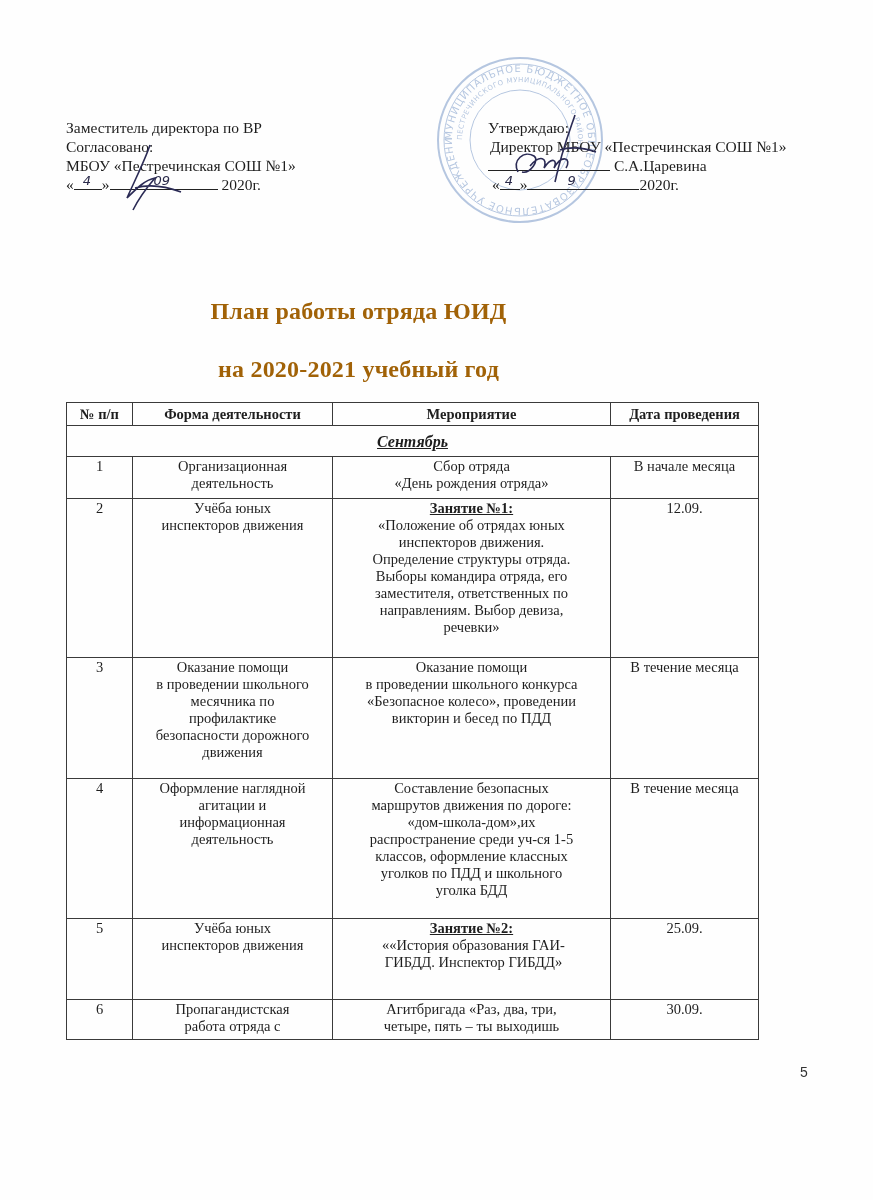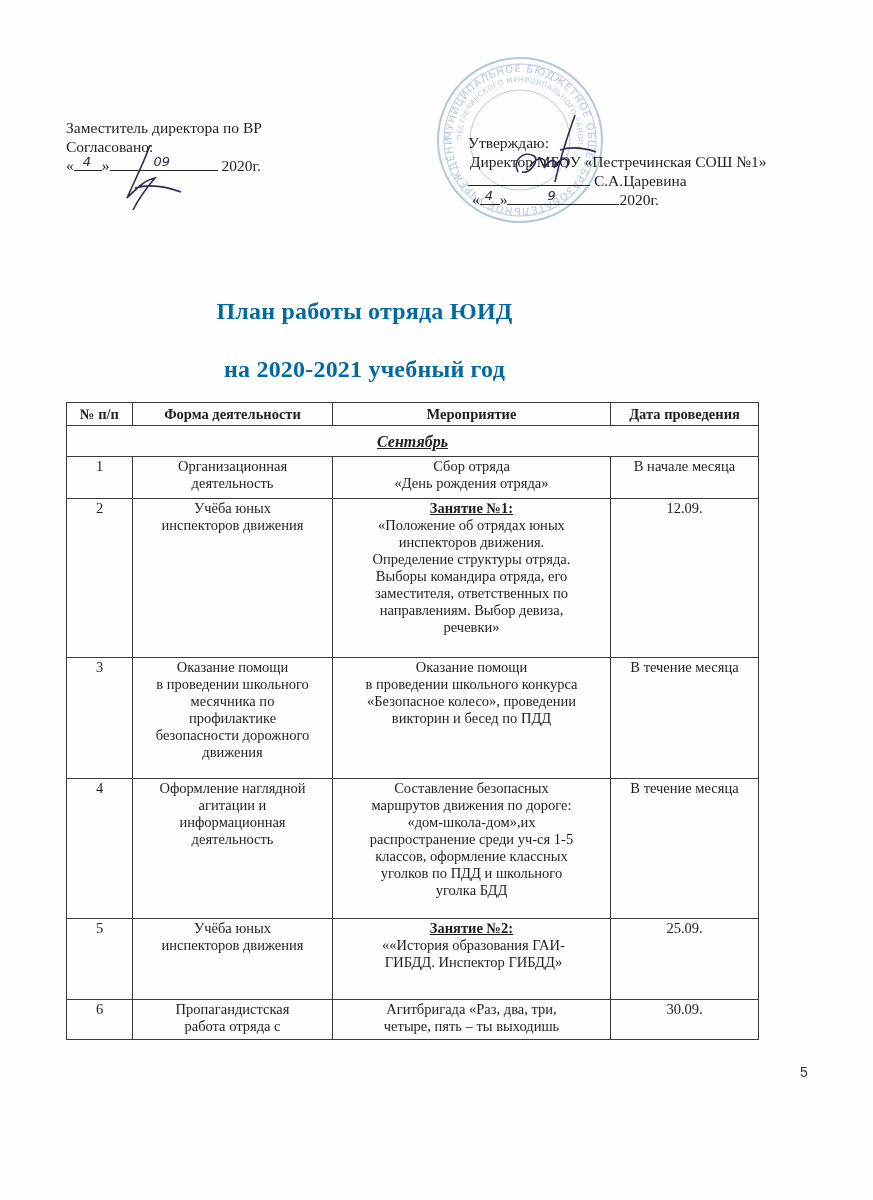--- a/index.html
+++ b/index.html
@@ -23,21 +23,21 @@
     }
     
     .approval {
       position: absolute;
       font-size: 15.5px;
       line-height: 19px;
       color: #1e1e1e;
     }
     .approval .line { white-space: nowrap; }
     .approval-left { left: 66px; top: 118px; }
-    .approval-right { left: 468px; top: 118px; margin-top: 15px; }
+    .approval-right { left: 488px; top: 118px; }
     .approval-right .line.indent { padding-left: 2px; }
     .uline {
       display: inline-block;
       border-bottom: 1px solid #222;
       height: 14px;
       vertical-align: baseline;
       position: relative;
     }
     .hand {
       position: absolute;
@@ -55,25 +55,25 @@
       pointer-events: none;
       opacity: 0.55;
     }
     .signature {
       position: absolute;
       pointer-events: none;
     }
     
     .title {
       position: absolute;
-      left: 10px; width: 709px;
+      left: 4px; width: 709px;
       text-align: center;
       font-weight: bold;
       font-size: 24px;
-      color: #0369a1;
+      color: #a16207;
       letter-spacing: 0.2px;
     }
     .title-1 { top: 298px; }
     .title-2 { top: 356px; }
     
     .plan-table {
       position: absolute;
       left: 66px; top: 402px;
       width: 692px;
       border-collapse: collapse;
@@ -147,20 +147,21 @@
       <textPath href="#stampOuter">МУНИЦИПАЛЬНОЕ БЮДЖЕТНОЕ ОБЩЕОБРАЗОВАТЕЛЬНОЕ УЧРЕЖДЕНИЕ</textPath>
     </text>
     <text font-family="DejaVu Sans, sans-serif" font-size="7" fill="#7b9ac8" letter-spacing="0.5">
       <textPath href="#stampInner">ПЕСТРЕЧИНСКОГО МУНИЦИПАЛЬНОГО РАЙОНА</textPath>
     </text>
   </svg>
 
   <div class="approval approval-left">
     <div class="line">Заместитель директора по ВР</div>
     <div class="line">Согласовано:</div>
+    <div class="line">МБОУ «Пестречинская СОШ №1»</div>
     <div class="line">
       «<span class="uline" style="width:28px"><span class="hand" style="left:9px">4</span></span>»<span class="uline" style="width:108px"><span class="hand" style="left:44px">09</span></span>&nbsp;<span>2020г.</span>
     </div>
   </div>
 
   <svg class="signature" style="left:115px; top:140px;" width="70" height="80" viewBox="0 0 70 80">
     <path d="M35,5 C30,20 20,40 12,58 C22,48 30,40 40,38 C28,52 22,62 18,70 M20,48 C34,44 50,46 66,52" fill="none" stroke="#2b2b55" stroke-width="1.6"></path>
   </svg>
 
   <div class="approval approval-right">

